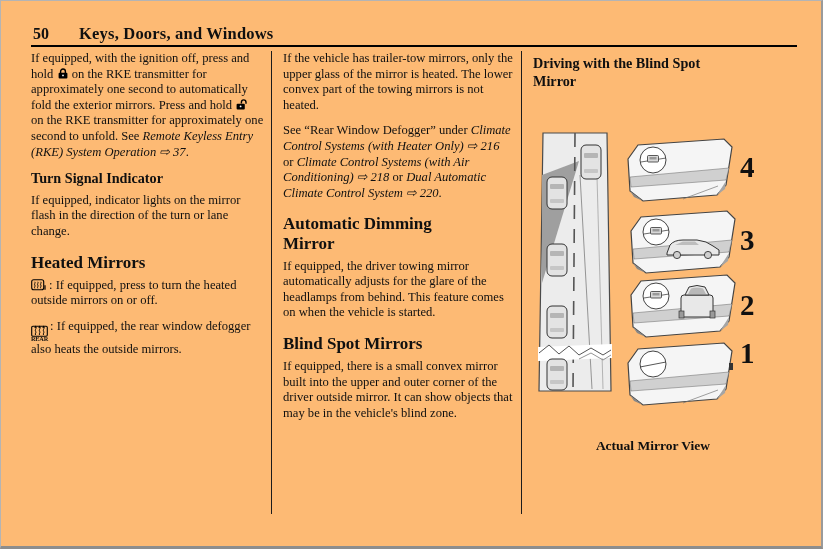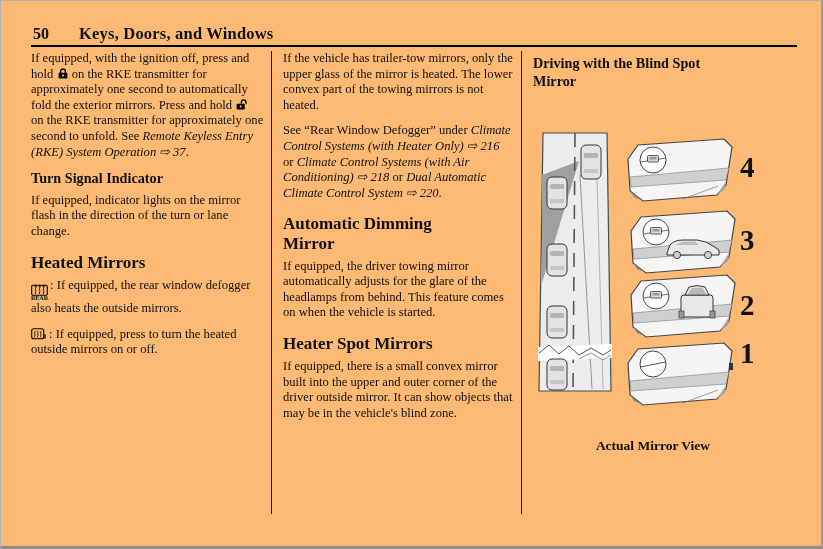--- a/index.html
+++ b/index.html
@@ -56,51 +56,51 @@
           <rect x="0.6" y="4.8" width="8.2" height="5.6" rx="1" fill="#000"></rect>
           <circle cx="4.6" cy="7.4" r="0.9" fill="#fff"></circle>
         </svg><span> on the RKE transmitter for approximately one second to unfold. See </span><span class="it">Remote Keyless Entry (RKE) System Operation ⇨ 37</span><span>.</span></p>
 
 
     <div class="h-small mt">Turn Signal Indicator</div>
     <p>If equipped, indicator lights on the mirror flash in the direction of the turn or lane change.</p>
 
     <div class="h-large">Heated Mirrors</div>
 
+    <p><svg class="imir" width="16" height="12" viewBox="0 0 16 12">
+          <rect x="0.7" y="0.7" width="12" height="10" rx="2" fill="none" stroke="#000" stroke-width="1.1"></rect>
+          <path d="M3.8,9.4 C2.8,8.2 4.8,7.3 3.8,6.1 C2.8,4.9 4.8,4 3.8,2.8" fill="none" stroke="#000" stroke-width="0.9"></path>
+          <path d="M6.8,9.4 C5.8,8.2 7.8,7.3 6.8,6.1 C5.8,4.9 7.8,4 6.8,2.8" fill="none" stroke="#000" stroke-width="0.9"></path>
+          <path d="M9.8,9.4 C8.8,8.2 10.8,7.3 9.8,6.1 C8.8,4.9 10.8,4 9.8,2.8" fill="none" stroke="#000" stroke-width="0.9"></path>
+          <path d="M14,6.2 v4.6" stroke="#000" stroke-width="1.2"></path>
+        </svg><span>: If equipped, press to turn the heated outside mirrors on or off.</span></p>
+
     <p><span class="istack">
           <svg width="17" height="12" viewBox="0 0 17 12">
             <rect x="0.7" y="1.2" width="15.6" height="10" rx="1.2" fill="none" stroke="#000" stroke-width="1.1"></rect>
             <path d="M4.6,10 C3.4,8.6 5.8,7.6 4.6,6.2 C3.4,4.8 5.8,3.8 4.6,2.4" fill="none" stroke="#000" stroke-width="0.9"></path>
             <path d="M8.6,10 C7.4,8.6 9.8,7.6 8.6,6.2 C7.4,4.8 9.8,3.8 8.6,2.4" fill="none" stroke="#000" stroke-width="0.9"></path>
             <path d="M12.6,10 C11.4,8.6 13.8,7.6 12.6,6.2 C11.4,4.8 13.8,3.8 12.6,2.4" fill="none" stroke="#000" stroke-width="0.9"></path>
             <path d="M4.6,0.4 l-1.4,2.4 h2.8 z" fill="#000"></path>
             <path d="M8.6,0.4 l-1.4,2.4 h2.8 z" fill="#000"></path>
             <path d="M12.6,0.4 l-1.4,2.4 h2.8 z" fill="#000"></path>
           </svg>
           <span class="lbl">REAR</span>
         </span><span>: If equipped, the rear window defogger also heats the outside mirrors.</span></p>
-
-    <p><svg class="imir" width="16" height="12" viewBox="0 0 16 12">
-          <rect x="0.7" y="0.7" width="12" height="10" rx="2" fill="none" stroke="#000" stroke-width="1.1"></rect>
-          <path d="M3.8,9.4 C2.8,8.2 4.8,7.3 3.8,6.1 C2.8,4.9 4.8,4 3.8,2.8" fill="none" stroke="#000" stroke-width="0.9"></path>
-          <path d="M6.8,9.4 C5.8,8.2 7.8,7.3 6.8,6.1 C5.8,4.9 7.8,4 6.8,2.8" fill="none" stroke="#000" stroke-width="0.9"></path>
-          <path d="M9.8,9.4 C8.8,8.2 10.8,7.3 9.8,6.1 C8.8,4.9 10.8,4 9.8,2.8" fill="none" stroke="#000" stroke-width="0.9"></path>
-          <path d="M14,6.2 v4.6" stroke="#000" stroke-width="1.2"></path>
-        </svg><span>: If equipped, press to turn the heated outside mirrors on or off.</span></p>
   </div>
 
   <div class="col" id="col2">
     <p style="">If the vehicle has trailer-tow mirrors, only the upper glass of the mirror is heated. The lower convex part of the towing mirrors is not heated.</p>
 
     <p><span>See “Rear Window Defogger” under </span><span class="it">Climate Control Systems (with Heater Only) ⇨ 216</span><span> or </span><span class="it">Climate Control Systems (with Air Conditioning) ⇨ 218</span><span> or </span><span class="it">Dual Automatic Climate Control System ⇨ 220</span><span>.</span></p>
 
     <div class="h-large" style="max-width:200px">Automatic Dimming Mirror</div>
     <p>If equipped, the driver towing mirror automatically adjusts for the glare of the headlamps from behind. This feature comes on when the vehicle is started.</p>
 
-    <div class="h-large">Heater Spot Mirrors</div>
+    <div class="h-large">Blind Spot Mirrors</div>
     <p>If equipped, there is a small convex mirror built into the upper and outer corner of the driver outside mirror. It can show objects that may be in the vehicle's blind zone.</p>
   </div>
 
   <div class="col" id="col3">
     <div class="h-small">Driving with the Blind Spot Mirror</div>
 
     <svg class="diagram" width="272" height="280" viewBox="0 0 272 280">
 
       <g>
         <polygon points="10,2 74,2 78,260 6,260" fill="#ececec" stroke="#4a4a4a" stroke-width="1.2"></polygon>

